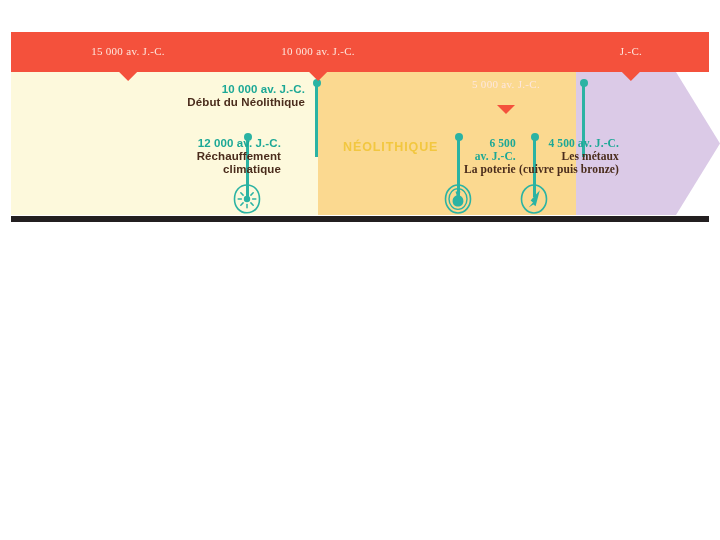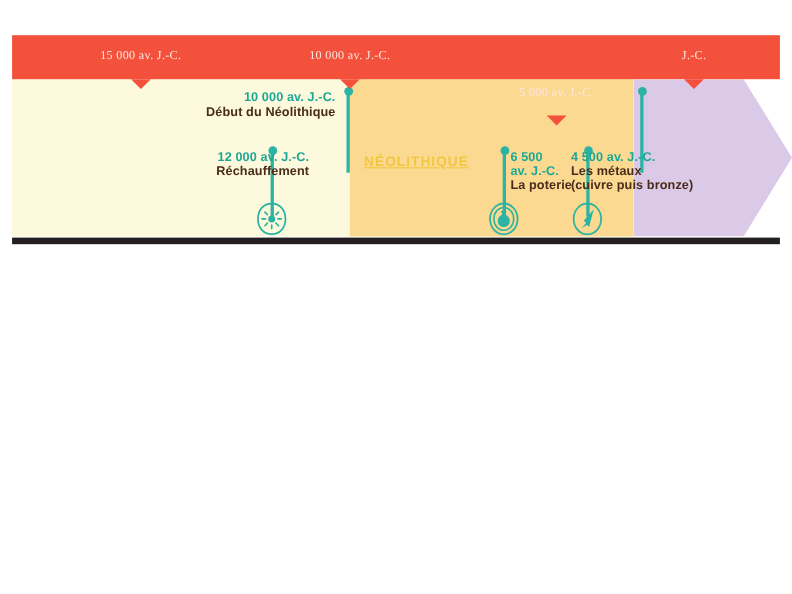--- a/index.html
+++ b/index.html
@@ -142,21 +142,21 @@
     border-radius: 50%;
     background: #2bb3a3;
   }
   .event-text {
     position: absolute;
     top: 1px;
     white-space: nowrap;
     line-height: 1.13;
   }
   .event-text.align-right { text-align: right; }
-  .event-text.align-left  { text-align: left; }
+  .event-text.align-left  { text-align: right; font-family: Liberation Serif, serif; }
 
   .event-date {
     color: #1ca896;
     font-size: 11.5px;
     font-weight: bold;
     letter-spacing: 0.1px;
   }
   .event-desc {
     color: #4a2c1c;
     font-size: 11.5px;
@@ -197,35 +197,36 @@
     </div>
     <div class="scale-tick" style="left:495px;margin-top:33px;">
       <span class="tick-label">5 000 av. J.-C.</span>
       <span class="tick-arrow"></span>
     </div>
     <div class="scale-tick" style="left:620px;justify-content:center;">
       <span class="tick-label">J.-C.</span>
       <span class="tick-arrow"></span>
     </div>
 
-    <div class="era-name" style="left:320px; top:109px;text-decoration:underline;">NÉOLITHIQUE</div>
+    <div class="era-name" style="left:332px; top:109px;">NÉOLITHIQUE</div>
 
     <div class="event">
       <div class="pin" style="left:304px; top:50px; height:75px;"></div>
       <div class="event-text align-right" style="left:0px; width:294px; top:51px;">
         <div class="event-date">10 000 av. J.-C.</div>
         <div class="event-desc">Début du Néolithique</div>
       </div>
     </div>
 
     <div class="event">
       <div class="pin" style="left:235px; top:104px; height:61px;"></div>
       <div class="event-text align-right" style="left:0px; width:226px; top:105px;margin-left:44px;">
         <div class="event-date">12 000 av. J.-C.</div>
         <div class="event-desc">Réchauffement</div>
+        <div class="event-desc">climatique</div>
       </div>
       <div class="icon-badge" style="left:222px; top:152px;">
         <svg viewBox="0 0 28 30" xmlns="http://www.w3.org/2000/svg">
           <path d="M14 1 C21.5 1 26.5 7 26.5 15 C26.5 23 21.5 28.8 14 28.8
                    C6.5 28.8 1.5 23 1.5 15 C1.5 7 6.5 1 14 1 Z" fill="none" stroke="#2bb3a3" stroke-width="1.6"></path>
           <circle cx="14" cy="15" r="3.2" fill="#2bb3a3"></circle>
           <g stroke="#2bb3a3" stroke-width="1.5" stroke-linecap="round">
             <line x1="14" y1="6.2" x2="14" y2="9.4"></line>
             <line x1="14" y1="20.6" x2="14" y2="23.8"></line>
             <line x1="5.2" y1="15" x2="8.4" y2="15"></line>

